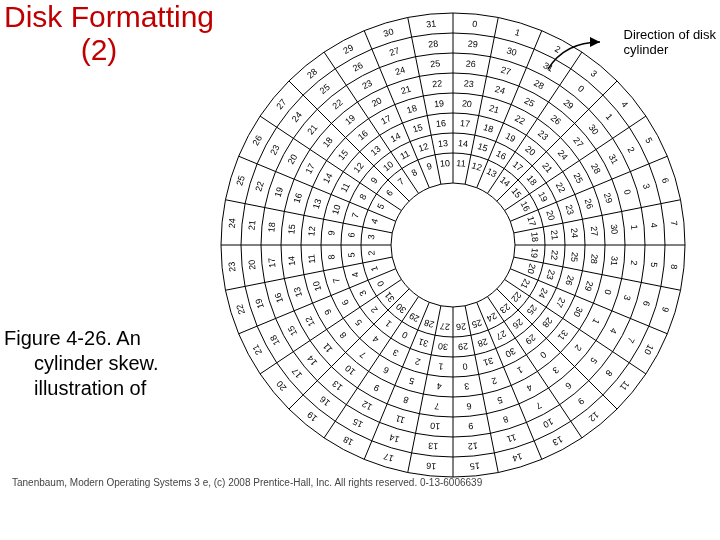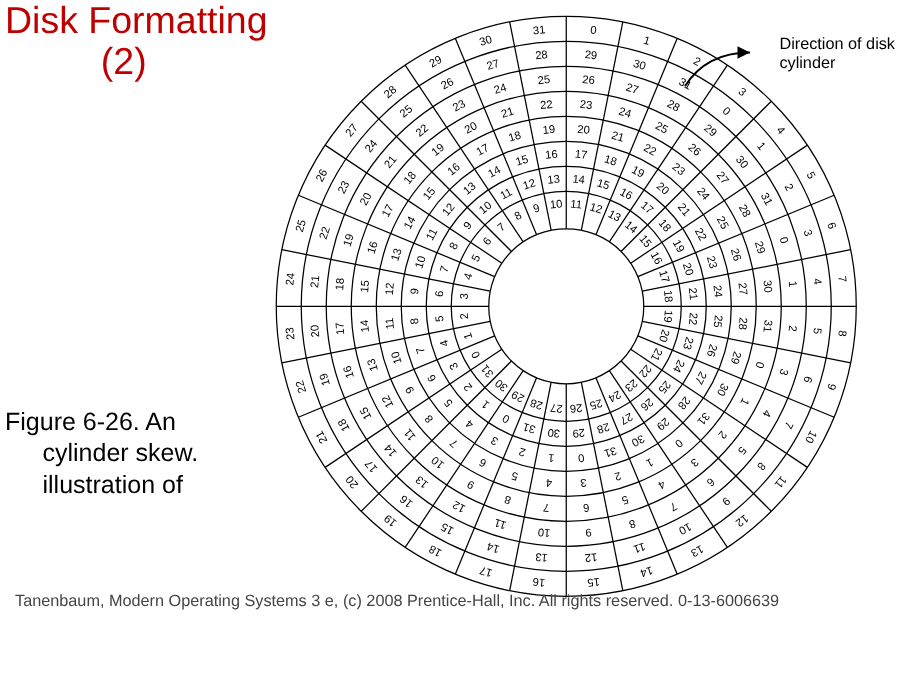--- a/index.html
+++ b/index.html
@@ -1,42 +1,42 @@
 <!DOCTYPE html>
 <html><head>
 <meta charset="utf-8">
 <style>
   html,body{margin:0;padding:0;width:720px;height:540px;font-family:Arial,Helvetica,sans-serif;background:#fff;color:#000}
   .page{position:relative;width:720px;height:500px}
   .title{position:absolute;left:4px;top:0;font-size:30px;color:#c00000;line-height:1.1;font-family:Arial,sans-serif}
   .title .sub{display:block;text-align:center;width:190px}
   .caption{position:absolute;left:4px;top:326px;font-size:20px;line-height:1.25;font-family:Arial,sans-serif}
   .caption .ind{padding-left:30px;display:block}
-  .footer{position:absolute;left:12px;bottom:12px;font-size:13px;color:#444}
+  .footer{position:absolute;left:12px;bottom:12px;font-size:10px;color:#444}
   .disk-wrap{position:absolute;left:218px;top:10px;width:470px;height:470px}
   svg{overflow:visible}
   .sector-line{stroke:#000;stroke-width:1}
   .ring{fill:none;stroke:#000;stroke-width:1}
   .num{font:9px Arial,sans-serif;fill:#000}
   .direction-label{position:absolute;right:4px;top:28px;font-size:13px;font-family:Liberation Sans, sans-serif;line-height:1.15}
   .arrow-svg{position:absolute;right:110px;top:34px;width:70px;height:45px}
   .arrow{stroke:#000;stroke-width:1.5;fill:none}
   .arrow-head{fill:#000}
 </style>
 </head>
 <body>
 <div class="page">
 
   <div class="title">
     <span>Disk Formatting</span>
     <span class="sub">(2)</span>
   </div>
 
   <div class="caption">
-    <span>Figure 6-26. An</span><br>
+    <span>Figure 4-26. An</span><br>
     <span class="ind">cylinder skew.</span>
     <span class="ind">illustration of</span>
   </div>
 
   <div class="direction-label">
     <span>Direction of disk</span><br>
     <span>cylinder</span>
   </div>
 
   <svg class="arrow-svg" viewBox="0 0 70 45">

